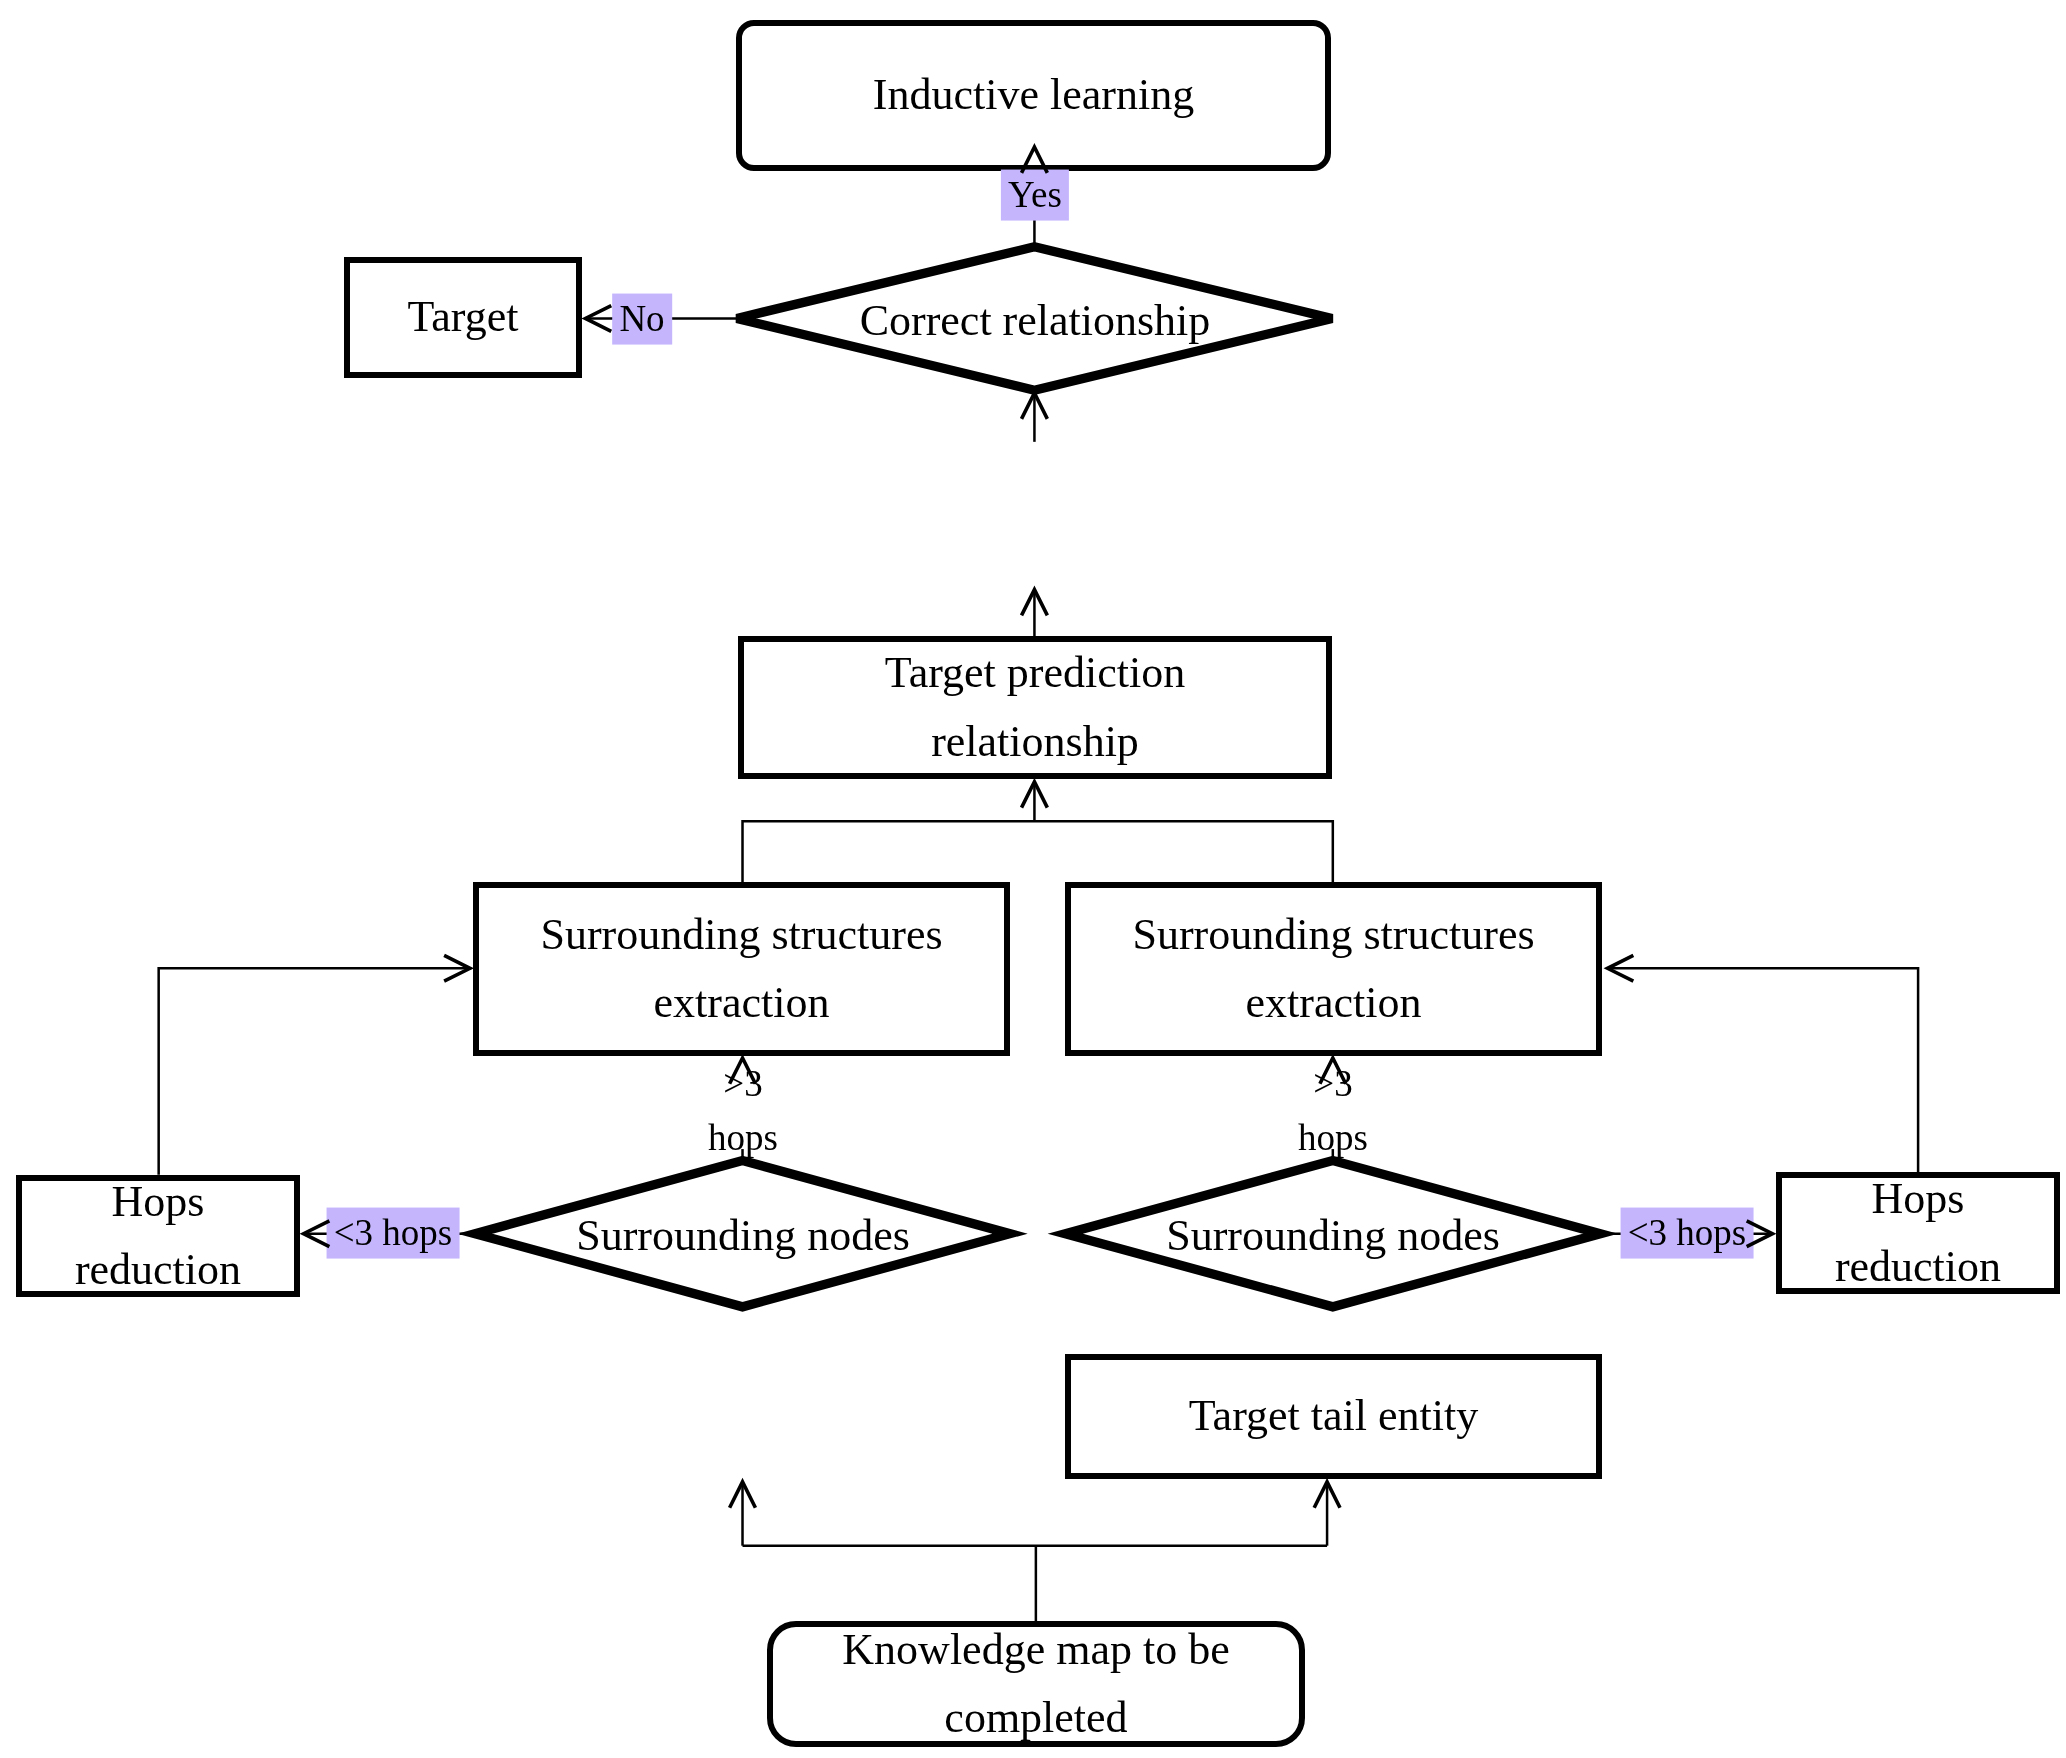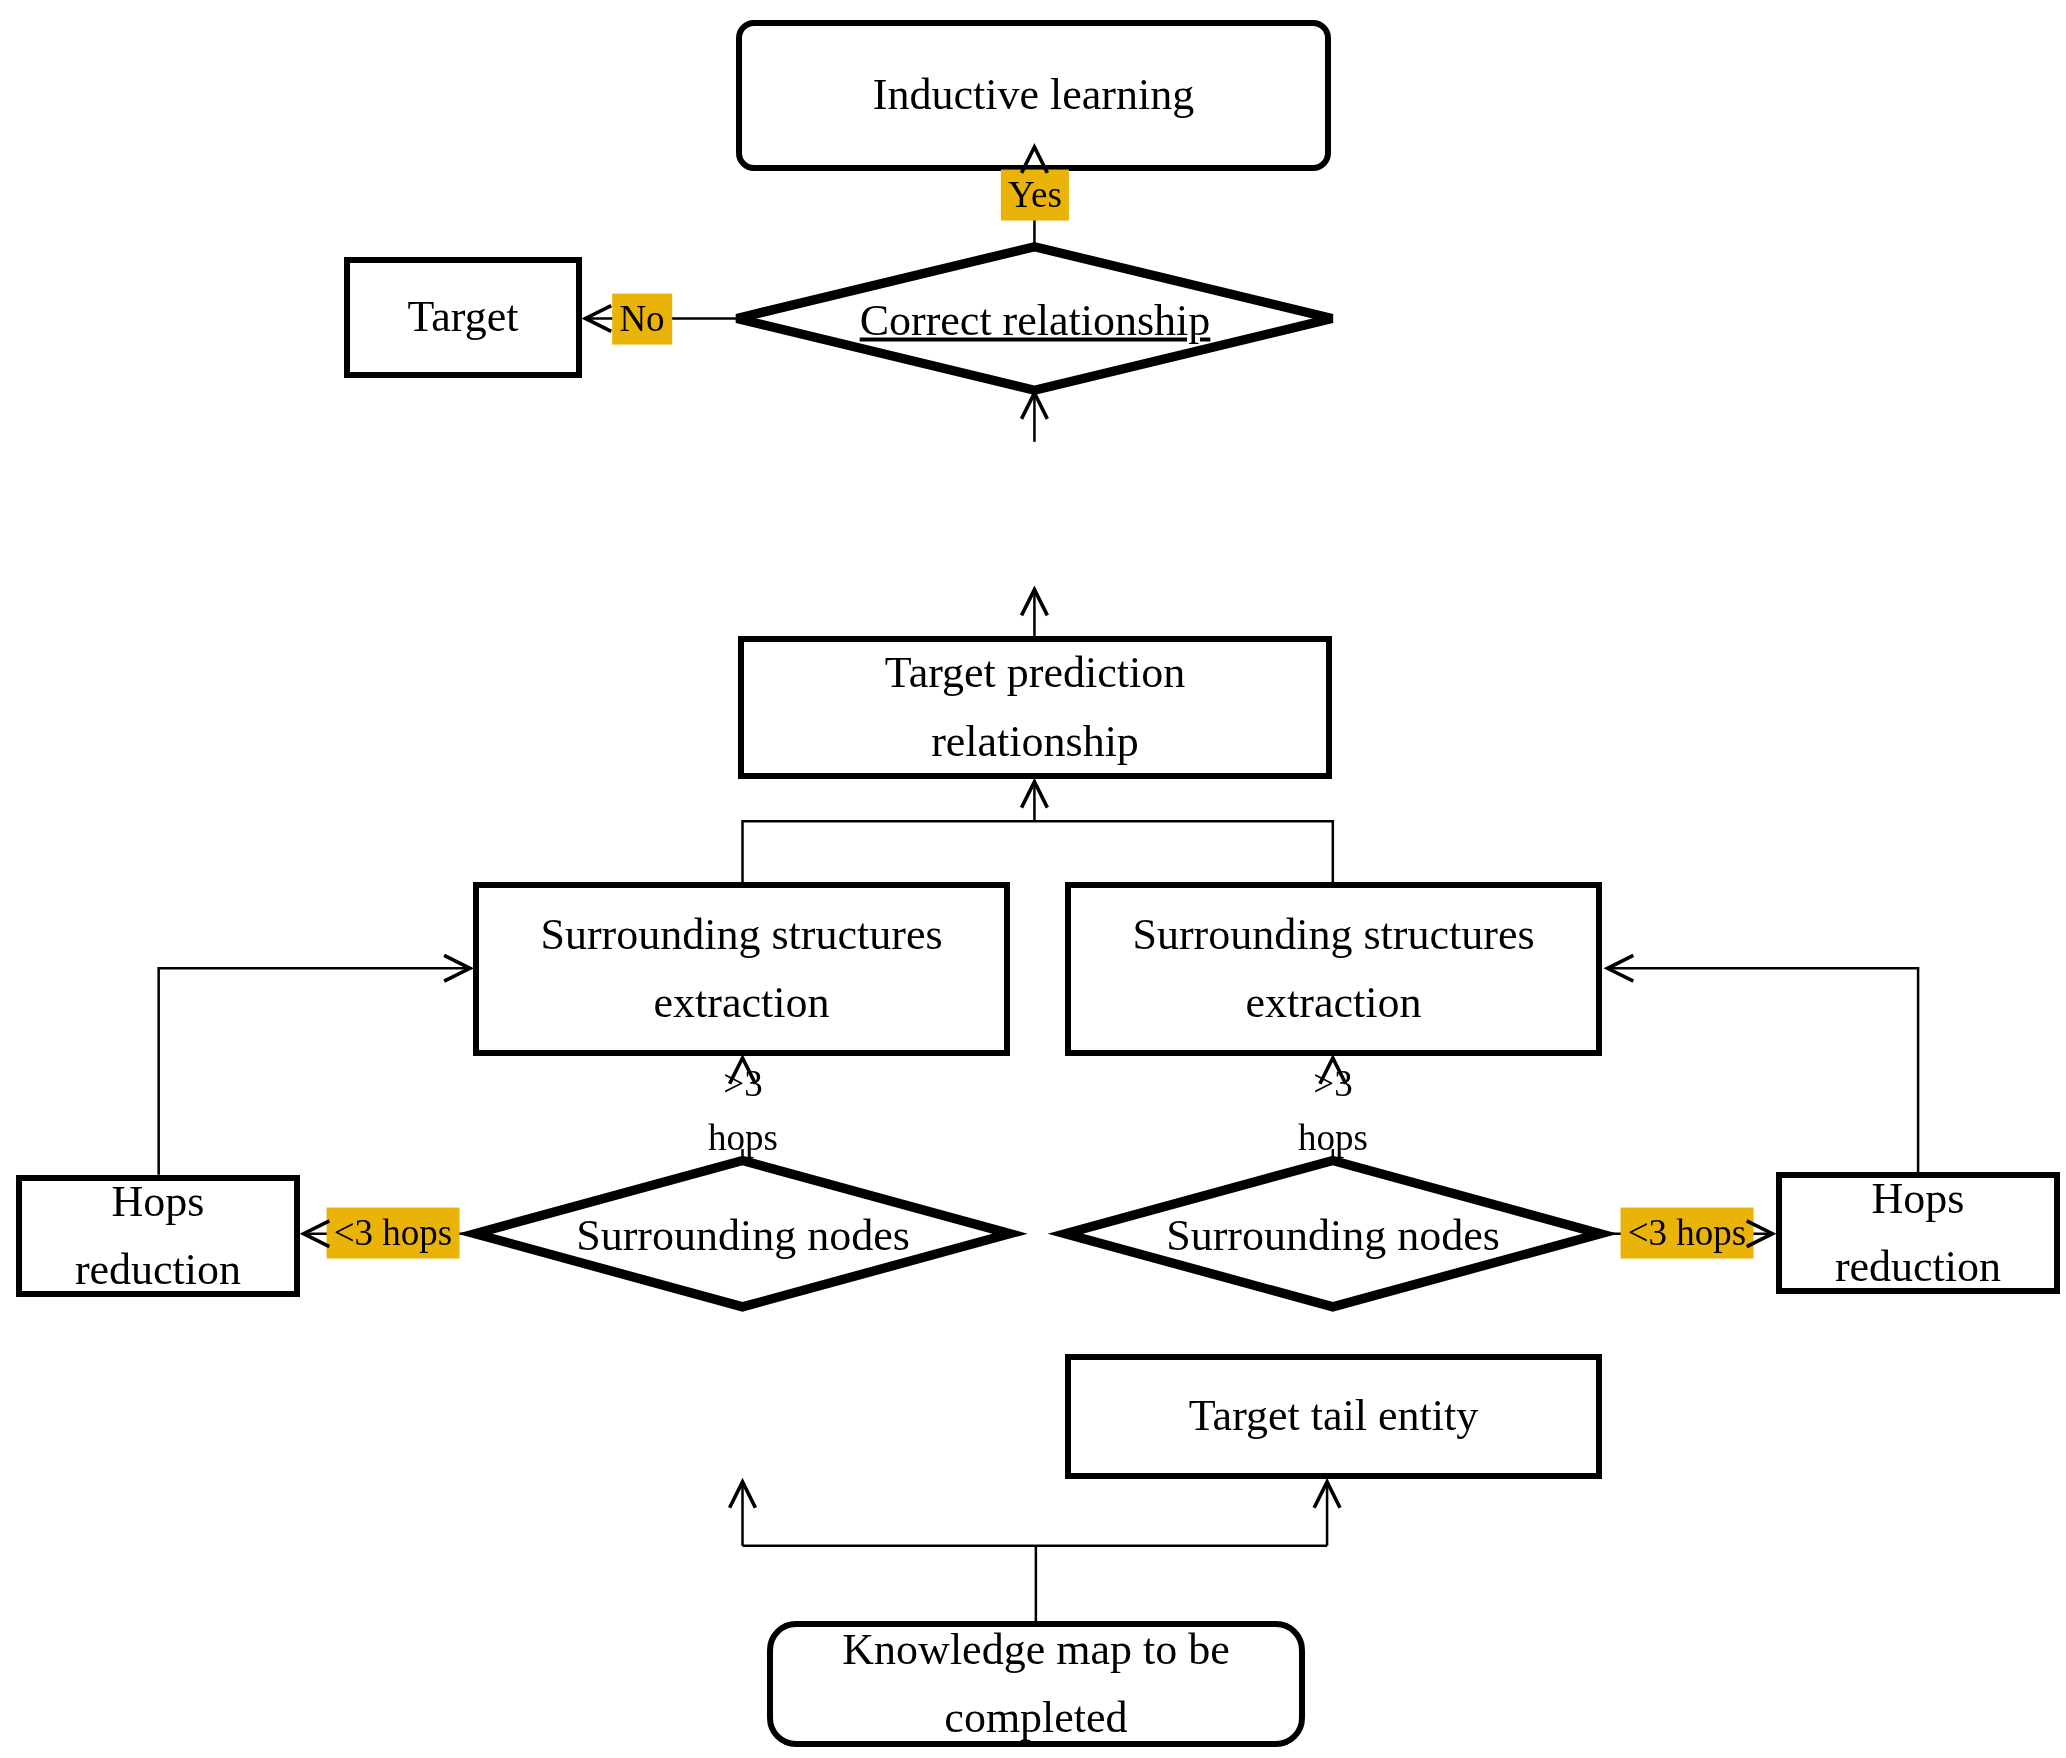--- a/index.html
+++ b/index.html
@@ -45,21 +45,21 @@
     font-size: 44px;
     white-space: nowrap;
     text-align: center;
     z-index: 2;
   }
   .edge-label {
     position: absolute;
     transform: translate(-50%, -50%);
     font-size: 37px;
     line-height: 1.3;
-    background: #eab308;
+    background: #c4b5fd;
     padding: 1.4px 7.2px;
     text-align: center;
     white-space: pre-line;
     z-index: 2;
   }
   .edge-label.nobg {
     background: transparent;
     transform: translateX(-50%);
     padding: 0;
     line-height: 54px;
@@ -115,21 +115,21 @@
 
   <div class="node-box" style="left:1776px; top:1172px; width:284px; height:122px;">Hops
 reduction</div>
 
 
   <div class="node-box" style="left:1065px; top:1354px; width:537px; height:125px;">Target tail entity</div>
 
   <div class="node-box" style="left:767px; top:1621px; width:538px; height:126px;border-radius:29px;">Knowledge map to be
 completed</div>
 
-  <div class="diamond-label" style="left:1035px; top:320px;text-decoration:underline;">Correct relationship</div>
+  <div class="diamond-label" style="left:1035px; top:320px;">Correct relationship</div>
 
   <div class="diamond-label" style="left:743px; top:1235px;">Surrounding nodes</div>
 
   <div class="diamond-label" style="left:1333px; top:1235px;">Surrounding nodes</div>
 
   <div class="edge-label" style="left:1035px; top:195px;">Yes</div>
 
   <div class="edge-label" style="left:642px; top:319px;">No</div>
 
   <div class="edge-label nobg" style="left:743px; top:1057px;">&gt;3

